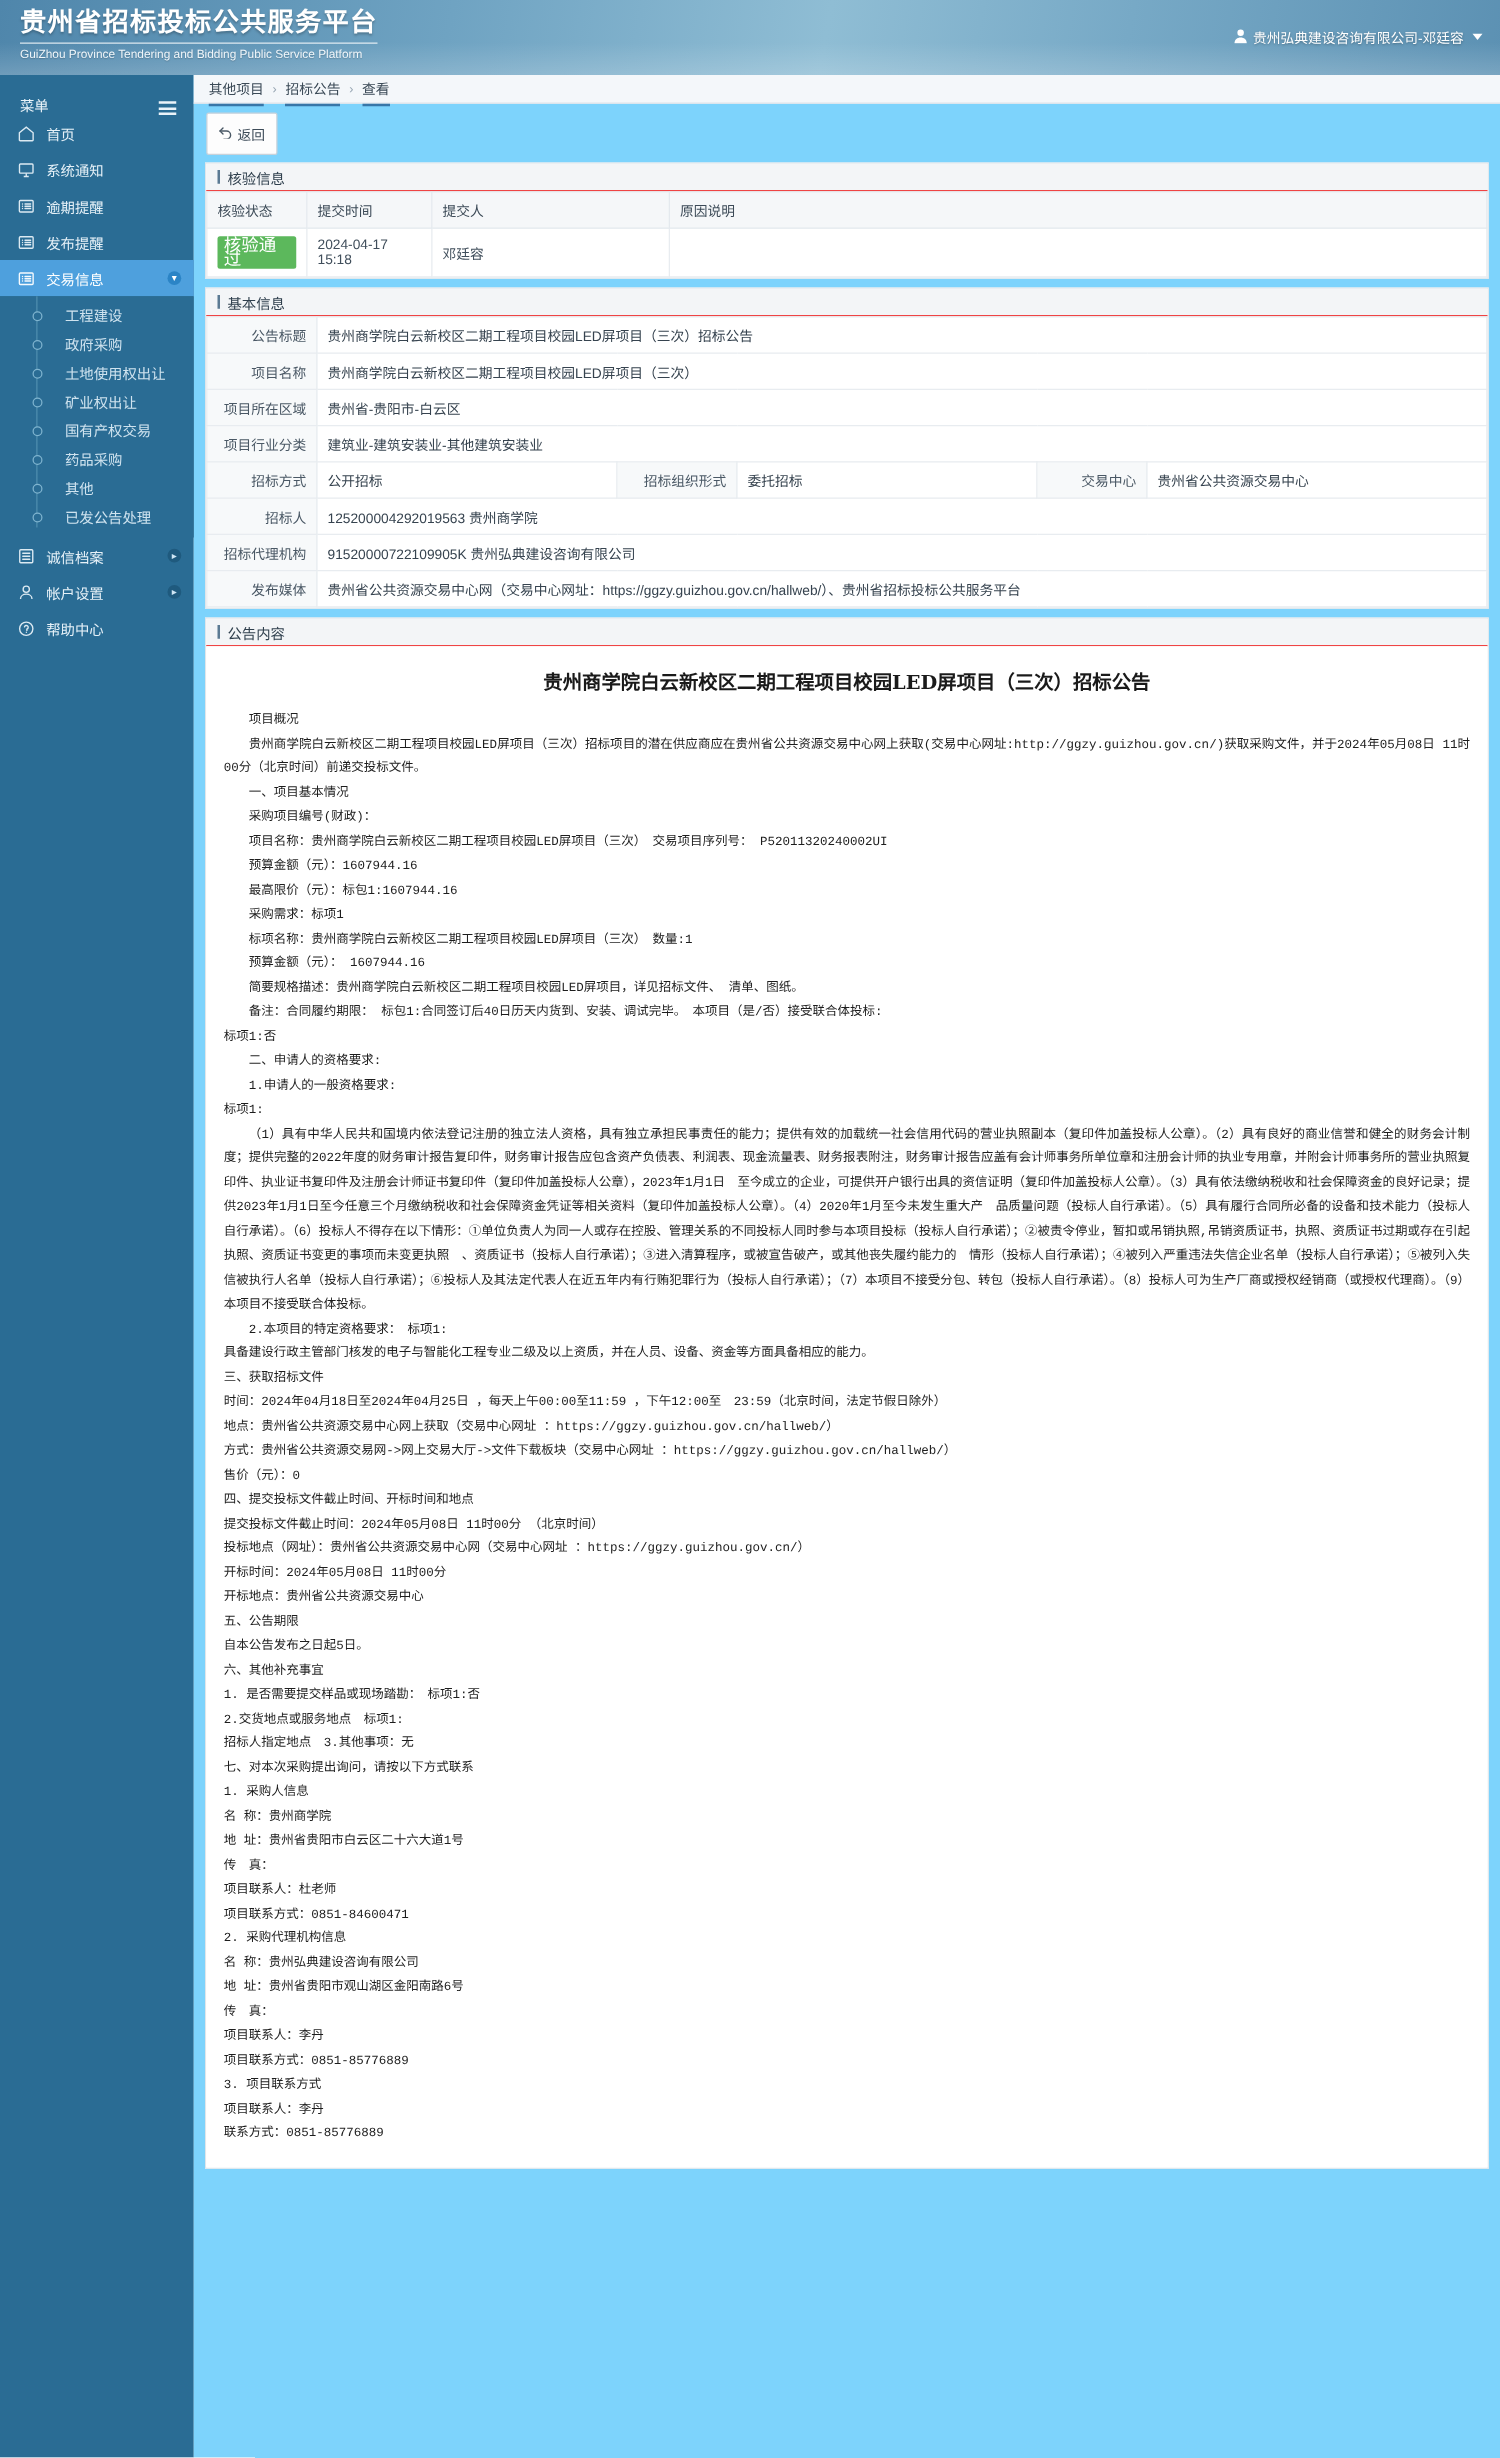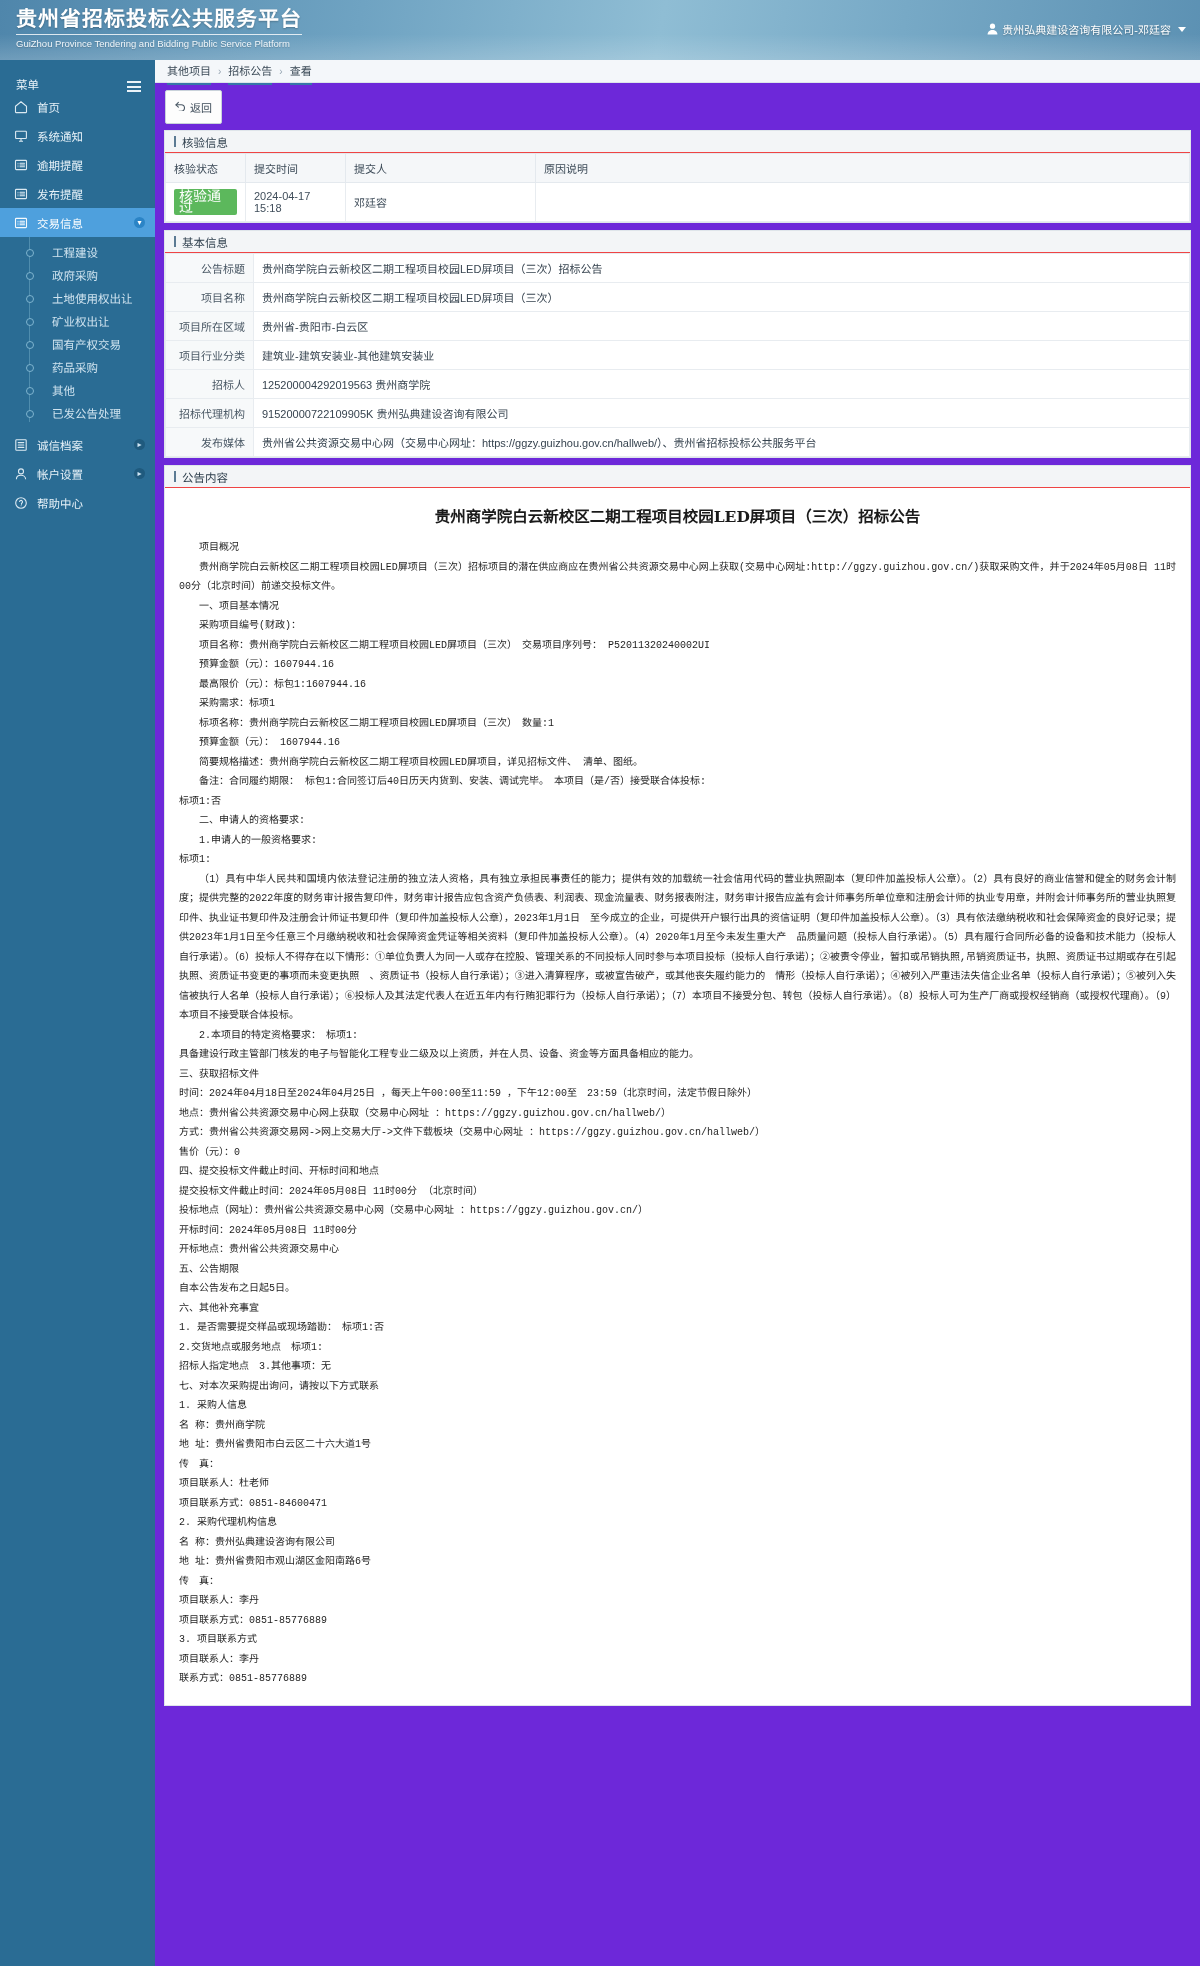--- a/index.html
+++ b/index.html
@@ -95,21 +95,21 @@
     padding-left: 52px; font-size: 11.5px; color: #cfe3ef; cursor: pointer;
     position: relative;
   }
   .sub-item::before {
     content:""; position: absolute; left: 26px; top: 50%; margin-top: -3px;
     width: 6px; height: 6px; border-radius: 50%;
     background: #2a6c94; border: 1px solid #7fb4cf;
   }
 
   
-  .main { flex: 1 1 auto; background: #6d28d9; padding: 0; }
+  .main { flex: 1 1 auto; background: #7dd3fc; padding: 0; }
   .crumb-bar {
     background: #f4f7fa; border-bottom: 1px solid #dde4ea;
     height: 23px; display: flex; align-items: center; gap: 7px;
     padding: 0 12px; font-size: 11px; color: #3b4a57;
   }
   .crumb { position: relative; padding-bottom: 3px; cursor: pointer; }
   .crumb.tabbed::after {
     content:""; position:absolute; left:0; right:0; bottom:-4px; height:2px; background:#3776a8;
   }
   .crumb-sep { color: #97a6b3; font-size: 10px; }
@@ -378,20 +378,28 @@
             <td class="lbl">项目名称</td>
             <td colspan="5">贵州商学院白云新校区二期工程项目校园LED屏项目（三次）</td>
           </tr>
           <tr>
             <td class="lbl">项目所在区域</td>
             <td colspan="5">贵州省-贵阳市-白云区</td>
           </tr>
           <tr>
             <td class="lbl">项目行业分类</td>
             <td colspan="5">建筑业-建筑安装业-其他建筑安装业</td>
+          </tr>
+          <tr>
+            <td class="lbl">招标方式</td>
+            <td style="width:240px">公开招标</td>
+            <td class="lbl w2">招标组织形式</td>
+            <td style="width:240px">委托招标</td>
+            <td class="lbl">交易中心</td>
+            <td>贵州省公共资源交易中心</td>
           </tr>
           <tr>
             <td class="lbl">招标人</td>
             <td colspan="5">125200004292019563 贵州商学院</td>
           </tr>
           <tr>
             <td class="lbl">招标代理机构</td>
             <td colspan="5">91520000722109905K 贵州弘典建设咨询有限公司</td>
           </tr>
           <tr>

